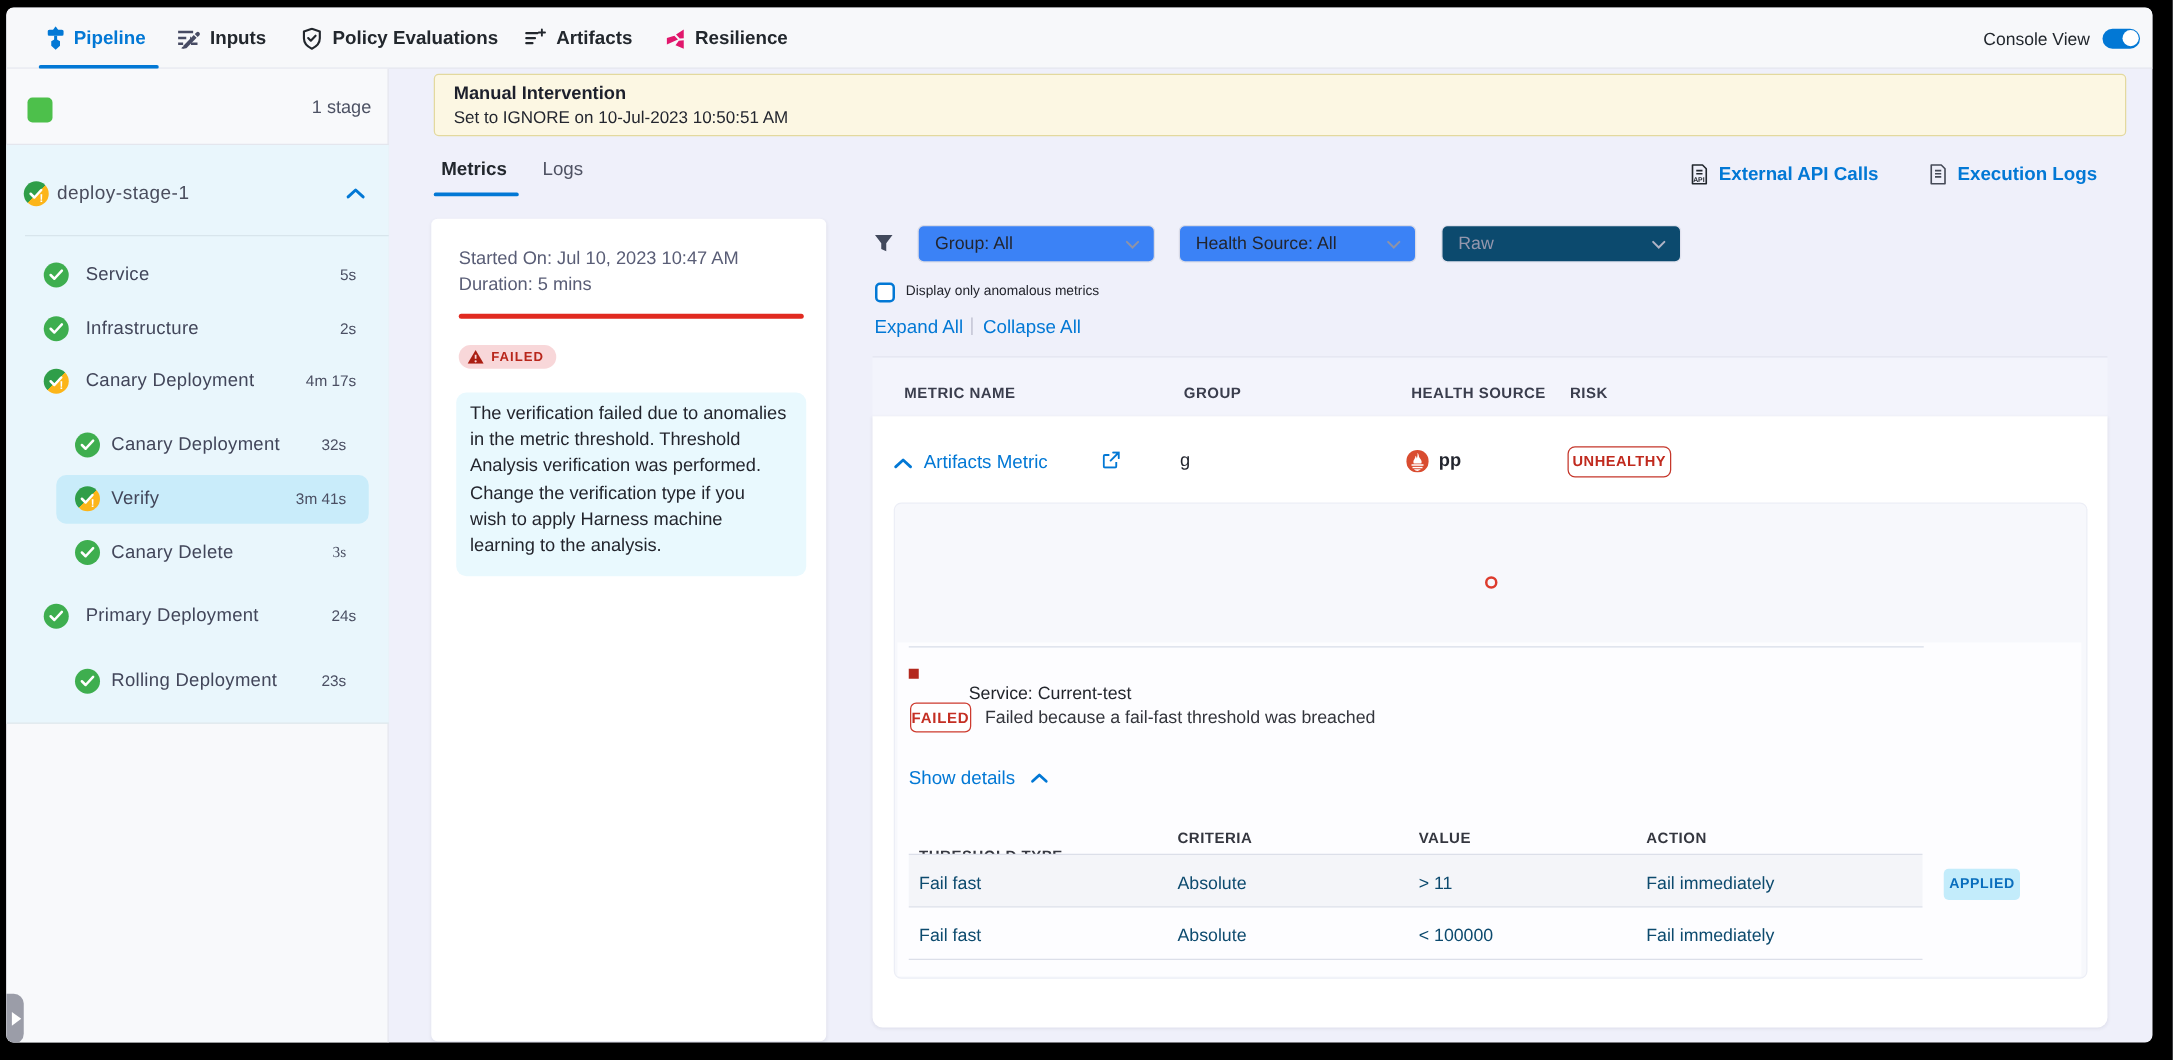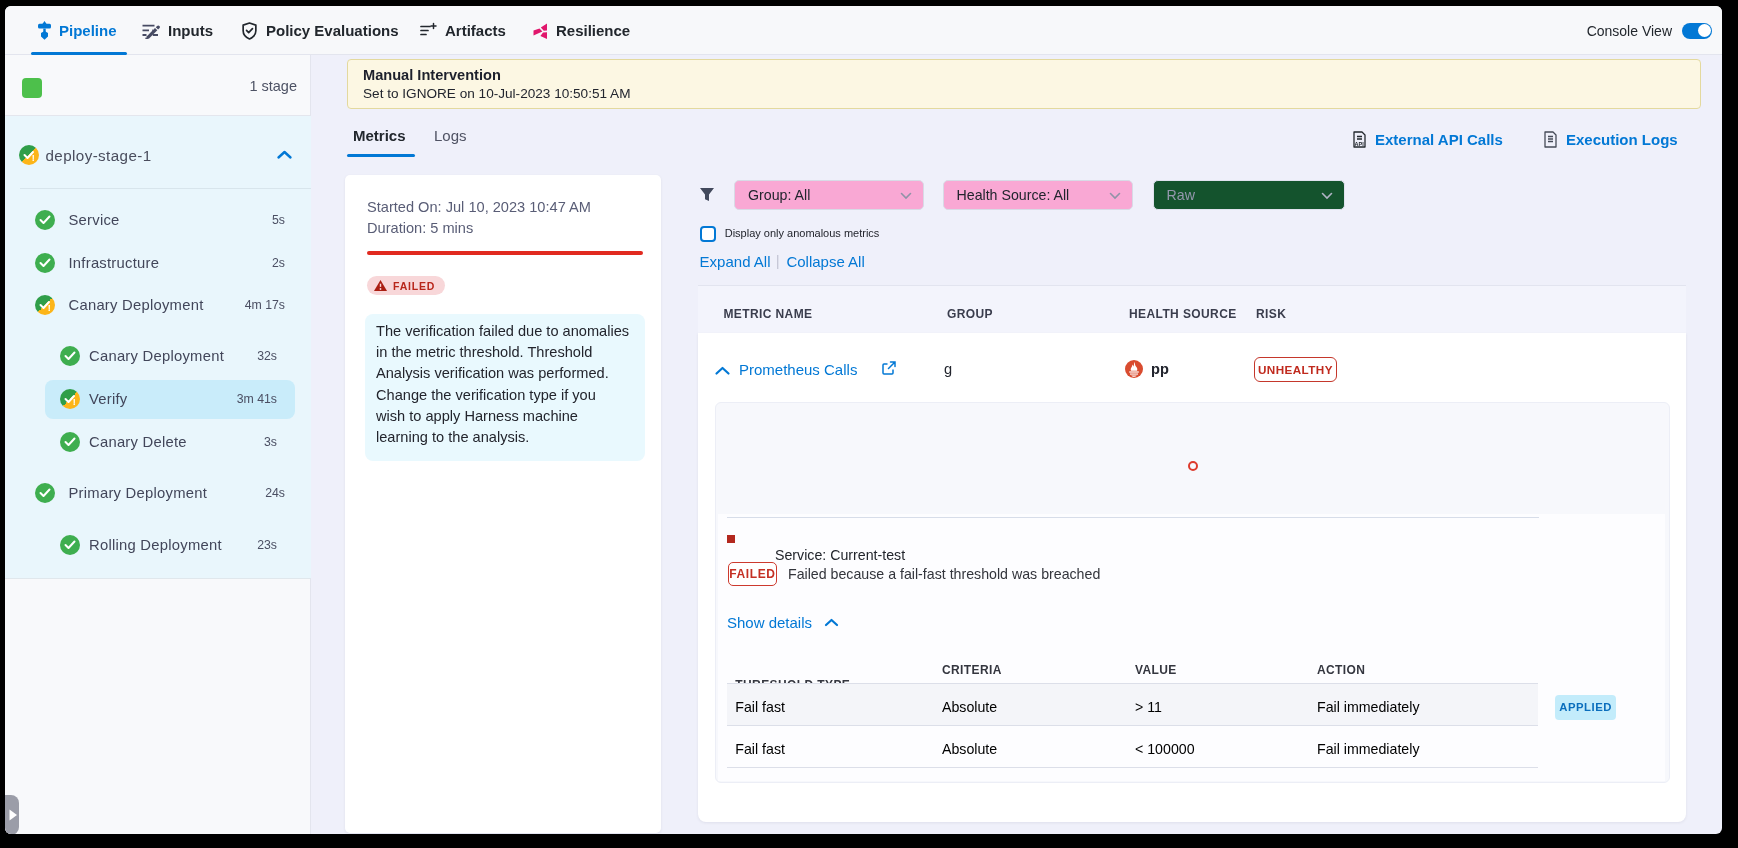--- a/index.html
+++ b/index.html
@@ -38,40 +38,40 @@
 .tab { position:absolute; font-size:15px; }
 #ext-links { color:#0278d5; font-weight:bold; font-size:15px; }
 
 #leftcard { position:absolute; left:340px; top:169px; width:316px; height:658px; background:#fff; border-radius:5px; box-shadow:0 1px 3px rgba(40,41,61,.08); }
 .meta { position:absolute; left:22px; font-size:14.6px; color:#595d76; }
 #redbar { position:absolute; left:22px; top:245px; width:276px; height:4px; background:#e12a20; border-radius:2px; }
 #failpill { position:absolute; left:22px; top:101px; height:19px; padding:0 10px 0 7px; background:#f8d7d9; border-radius:10px; display:flex; align-items:center; font-size:10.5px; font-weight:bold; letter-spacing:.8px; color:#b8261b; }
 #infobox { position:absolute; left:19.5px; top:139px; width:280px; height:147px; background:#e9f9fe; border-radius:8px; font-size:14.6px; line-height:21.2px; color:#23252d; padding:7px 10px 0 11.5px; }
 
 
-.dd { position:absolute; height:30px; background:#f9a8d4; border:1px solid #d8dae6; border-radius:5px; font-size:14.2px; color:#22252e; display:flex; align-items:center; padding-left:13px; }
+.dd { position:absolute; height:30px; background:#3b82f6; border:1px solid #d8dae6; border-radius:5px; font-size:14.2px; color:#22252e; display:flex; align-items:center; padding-left:13px; }
 .dd .chev { position:absolute; right:11px; top:11px; }
-#raw { color:#9497ad; background:#14532d; border-color:#e0e2ee; }
+#raw { color:#9497ad; background:#0c4a6e; border-color:#e0e2ee; }
 #cbx { position:absolute; left:695px; top:220px; width:16px; height:16px; border:2px solid #0278d5; border-radius:4px; background:#fff; }
 .blue-link { color:#0278d5; font-size:15px; }
 
 
 #thead { position:absolute; left:693px; top:279px; width:988px; height:48px; background:#f3f4fc; border-top:1px solid #e2e4ef; }
 .th { position:absolute; top:4px; height:48px; display:flex; align-items:center; font-size:12px; font-weight:bold; letter-spacing:.4px; color:#3a3d4d; }
 
 #metricscard { position:absolute; left:693px; top:327px; width:988px; height:489px; background:#fff; border-radius:0 0 8px 8px; box-shadow:0 1px 3px rgba(40,41,61,.08); }
 
 #innerpanel { position:absolute; left:17.3px; top:69.4px; width:954.7px; height:380.6px; background:#f7f8fc; border:1px solid #eceef6; border-radius:6px; }
 
 #subwhite { position:absolute; left:1.7px; top:111px; width:946.7px; height:267px; background:#fdfdff; }
 #axisline { position:absolute; left:10.7px; top:114px; width:812px; height:1px; background:#d7dde9; }
 #redcircle { position:absolute; left:471.7px; top:57.6px; width:10px; height:10px; border:2px solid #dd3b2d; border-radius:50%; }
 
 .dth { position:absolute; font-size:12px; font-weight:bold; letter-spacing:.4px; color:#34363f; white-space:nowrap; }
-.dtd { position:absolute; font-size:14.2px; color:#000000; white-space:nowrap; }
+.dtd { position:absolute; font-size:14.2px; color:#0c4a6e; white-space:nowrap; }
 .tline { position:absolute; left:10.7px; width:811px; height:1px; background:#dcdfe9; }
 </style>
 </head>
 <body>
 <div id="app">
 
   <div id="nav">
     <div class="navitem" id="nav-pipeline" style="left:33px;">
       <svg width="13" height="19" viewBox="0 0 13 19" fill="#0278d5">
           <path d="M6.5 0l2.1 3h-4.2z"></path>
@@ -203,21 +203,21 @@
     </div>
     <div class="srow" style="top:366px;">
       <span class="ic" style="left:54.5px;">
           <span class="okc">
             <svg width="12" height="10" viewBox="0 0 12 10">
               <path d="m1.5 5 3 3 6-6.5" stroke="#fff" stroke-width="2" fill="none" stroke-linecap="round" stroke-linejoin="round"></path>
             </svg>
           </span>
         </span>
       <span class="nm" style="left:84px;">Canary Delete</span>
-      <span class="tm" style="right:34px;">3s</span>
+      <span class="tm" style="right:34px;font-family:Liberation Serif, serif;">3s</span>
     </div>
     <div class="srow" style="top:417px;">
       <span class="ic" style="left:29.5px;">
           <span class="okc">
             <svg width="12" height="10" viewBox="0 0 12 10">
               <path d="m1.5 5 3 3 6-6.5" stroke="#fff" stroke-width="2" fill="none" stroke-linecap="round" stroke-linejoin="round"></path>
             </svg>
           </span>
         </span>
       <span class="nm" style="left:63.5px;">Primary Deployment</span>
@@ -308,21 +308,21 @@
     <div class="th" style="left:25.4px;">METRIC NAME</div>
     <div class="th" style="left:249px;">GROUP</div>
     <div class="th" style="left:431px;">HEALTH SOURCE</div>
     <div class="th" style="left:558px;">RISK</div>
   </div>
 
   <div id="metricscard">
     <svg class="abs" style="left:16px; top:31px;" width="17" height="14" viewBox="0 0 16 14">
         <path d="m2 9.5 6-5.5 6 5.5" stroke="#0278d5" stroke-width="2.2" fill="none" stroke-linecap="round" stroke-linejoin="round"></path>
       </svg>
-    <div class="abs" style="left:41px; top:28px; font-size:15px; color:#0278d5;">Prometheus Calls</div>
+    <div class="abs" style="left:41px; top:28px; font-size:15px; color:#0278d5;">Artifacts Metric</div>
     <svg class="abs" style="left:184px; top:28px;" width="14" height="14" viewBox="0 0 14 14" fill="none" stroke="#0278d5" stroke-width="1.5">
         <path d="M11 8.5V12a1 1 0 0 1-1 1H2a1 1 0 0 1-1-1V4a1 1 0 0 1 1-1h3.5"></path>
         <path d="M8.5 1H13v4.5M13 1 6.5 7.5" stroke-linecap="round"></path>
       </svg>
     <div class="abs" style="left:246px; top:28px; font-size:14.6px; color:#22252e;">g</div>
     <svg class="abs" style="left:427px; top:27px;" width="18" height="18" viewBox="0 0 18 18">
         <circle cx="9" cy="9" r="9" fill="#d94c30"></circle>
         <path d="M9 2.1c1.3 1.2.8 2.9 1.6 4 .8 1.1 1.7 1.9 1.7 3.2 0 .5-.1 1-.3 1.4H6c-.2-.4-.3-.9-.3-1.4 0-1 .6-1.7 1-2.4.4-.7.7-1.6.7-2.3.6.5 1 1.4 1 2.2.5-.9.8-3 .6-4.7z" fill="#fff"></path>
         <rect x="4.2" y="11.4" width="9.6" height="1.2" fill="#fff"></rect>
         <rect x="5" y="13.5" width="8" height="1.1" fill="#fff"></rect>

